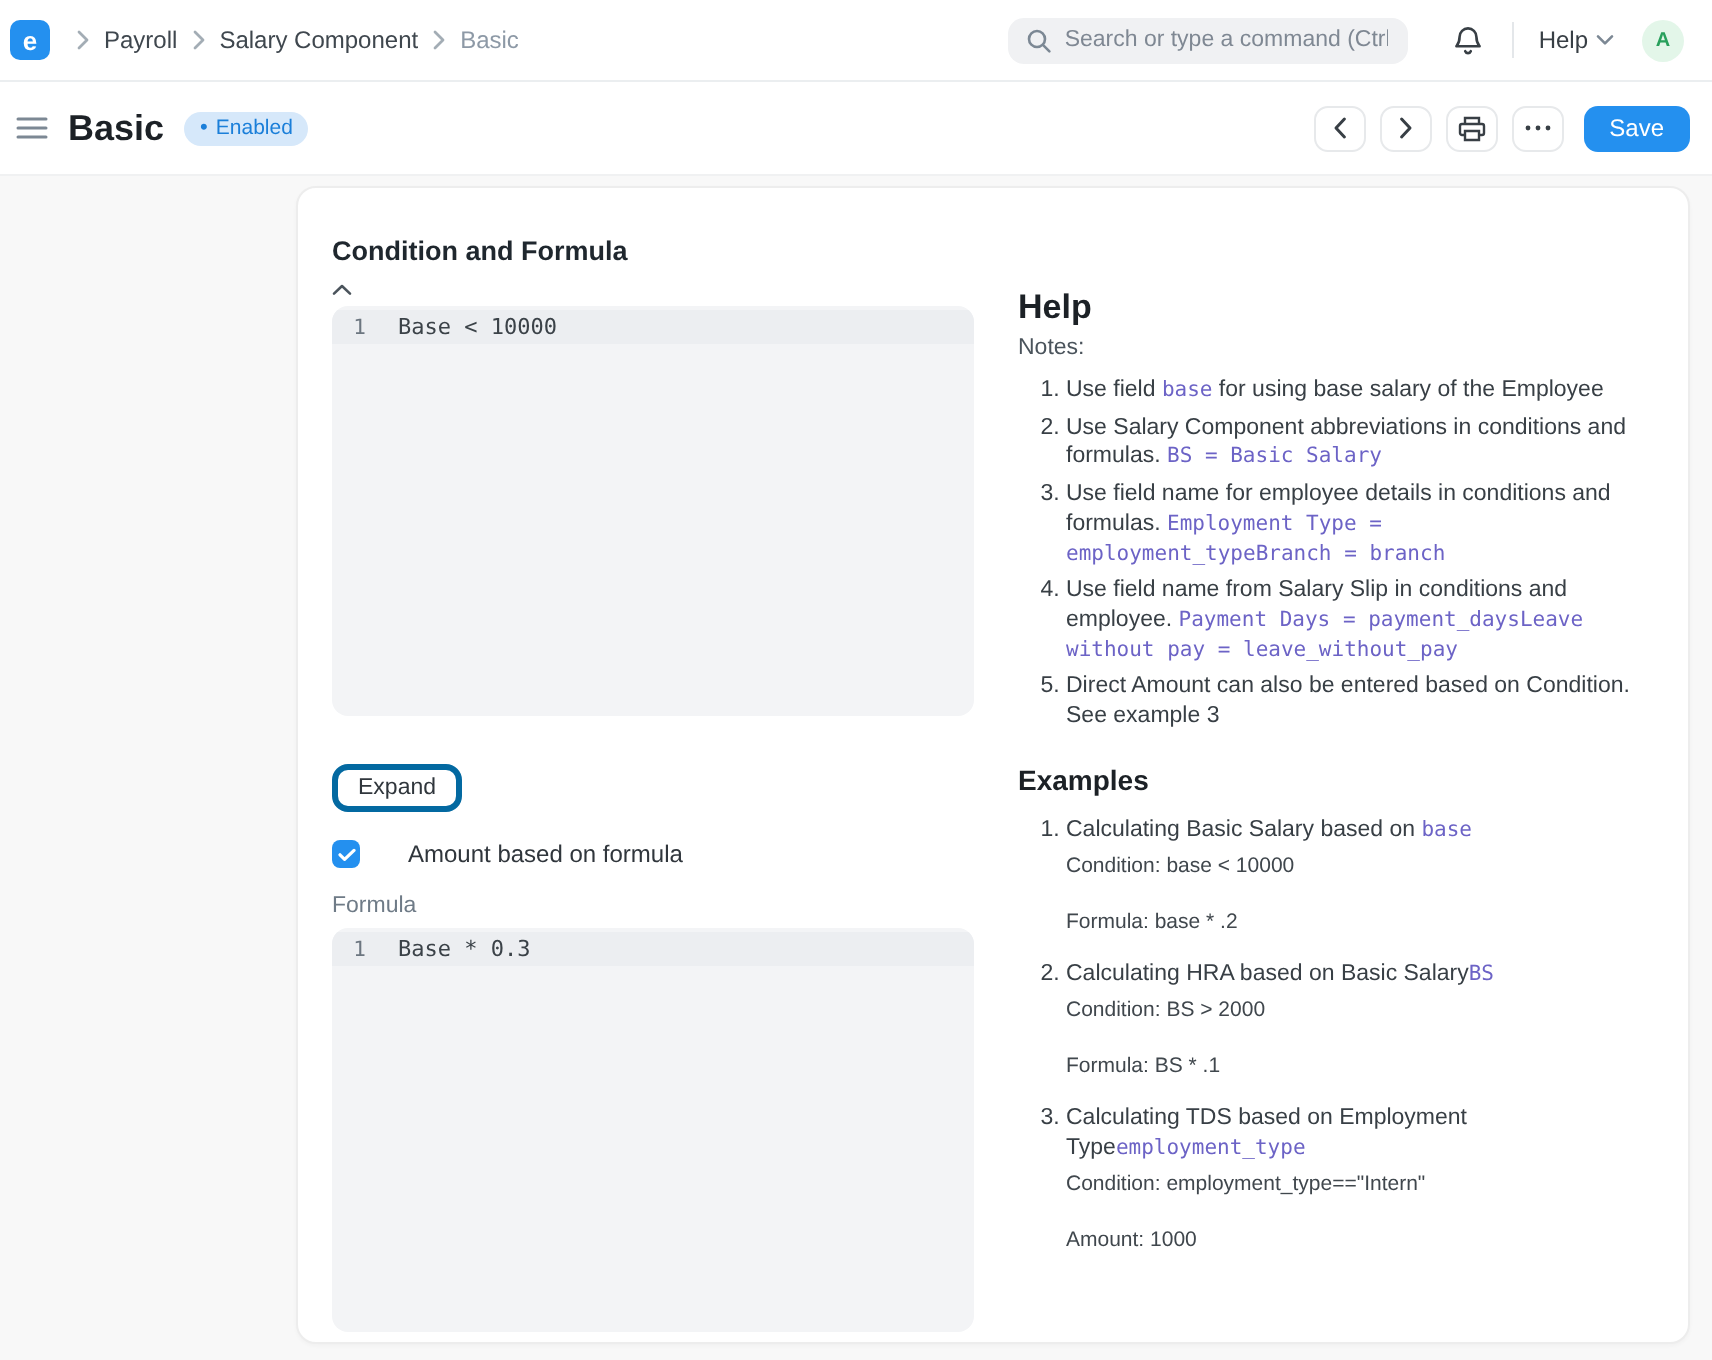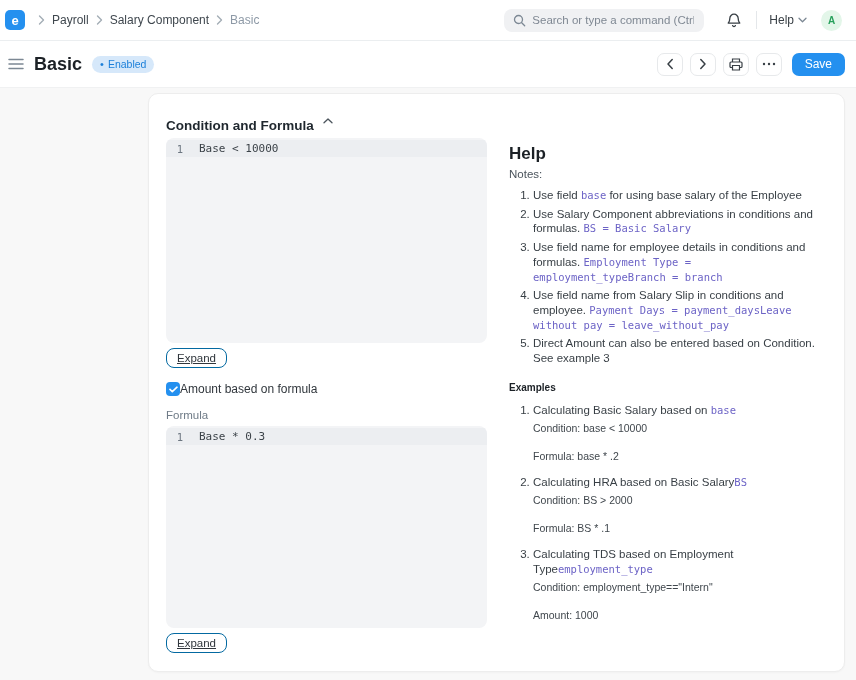--- a/index.html
+++ b/index.html
@@ -72,56 +72,55 @@
   .card {
     position:absolute; left:148px; top:93px; width:697px; height:579px;
     background:#fff; border:1px solid #ededed; border-radius:10px;
     box-shadow:0 1px 2px rgba(0,0,0,0.03);
     padding:24px 24px 16px 17px;
     display:flex; gap:22px;
   }
   .col-left { width:321px; flex:none; }
   .col-right { flex:1; padding-top:26px; }
 
-  .section-head { display:flex; gap:9px; cursor:pointer; }
+  .section-head { display:flex; gap:9px; cursor:pointer;flex-direction:column; }
   .section-head h2 { font-size:13.5px; color:#1f272e; }
   .field-label { margin-top:13px; font-size:11.5px; color:#6f7b87; }
 
   .editor {
     margin-top:5px; background:#f3f4f6; border-radius:8px; overflow:hidden;
     font-family:"DejaVu Sans Mono", monospace; font-size:11px; padding-top:2px;
     cursor:text;
   }
   .editor.h1x { height:205px; }
   .editor.h2x { height:202px; }
   .editor-line { display:flex; align-items:center; height:17px; }
   .editor-line.active { background:#eceef1; }
   .gutter { width:26px; flex:none; text-align:right; padding-right:9px; color:#6c7680; font-size:10.5px; }
   .codetext { padding-left:7px; color:#3b4248; }
 
   .expand-btn {
-    margin-top:5px; background:#fff; border:1px solid #0369a1; border-radius:8px;
+    margin-top:24px; background:#fff; border:3px solid #0369a1; border-radius:8px;
     font-size:11.5px; color:#30363c; padding:3px 10px; cursor:pointer;
     font-family:"Liberation Sans", sans-serif;
-    text-decoration:underline;
-  }
-  .check-row { margin-top:14px; display:flex; align-items:center; gap:0; cursor:pointer;text-align:right; }
+  }
+  .check-row { margin-top:14px; display:flex; align-items:center; gap:24px; cursor:pointer;text-align:right; }
   .checkbox {
     width:14px; height:14px; border-radius:4px; background:#2490ef;
     display:flex; align-items:center; justify-content:center; flex:none;
   }
   .check-row label { font-size:12px; color:#30363c; cursor:pointer; }
 
   
   .help-title { font-size:17px; font-weight:bold; color:#1c2126; }
   .notes-label { margin-top:4px; font-size:11.5px; color:#4b545c; }
   ol.help-list { margin-top:8px; padding-left:24px; font-size:11.5px; color:#383f45; line-height:1.28; }
   ol.help-list li { margin-bottom:4px; }
   .hcode { font-family:"DejaVu Sans Mono", monospace; font-size:10.5px; color:#6c63c6; }
-  .examples-title { margin-top:16px; font-size:10px; font-weight:bold; color:#1c2126; }
+  .examples-title { margin-top:16px; font-size:14px; font-weight:bold; color:#1c2126; }
   ol.ex-list { margin-top:10px; padding-left:24px; font-size:11.5px; color:#383f45; line-height:1.28; }
   ol.ex-list li { margin-bottom:12px; }
   .ex-block {
     font-family:Liberation Sans, sans-serif; font-size:10.5px; color:#40474d;
     white-space:pre-wrap; margin-top:3px; line-height:1.35;
   }
 </style>
 </head>
 <body>
 

